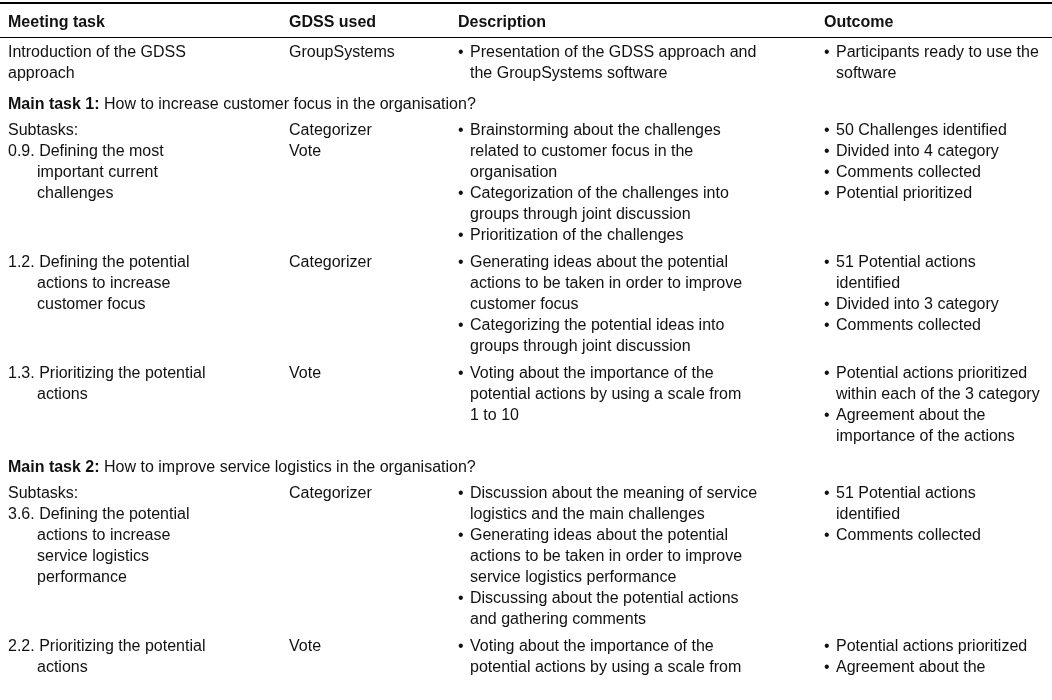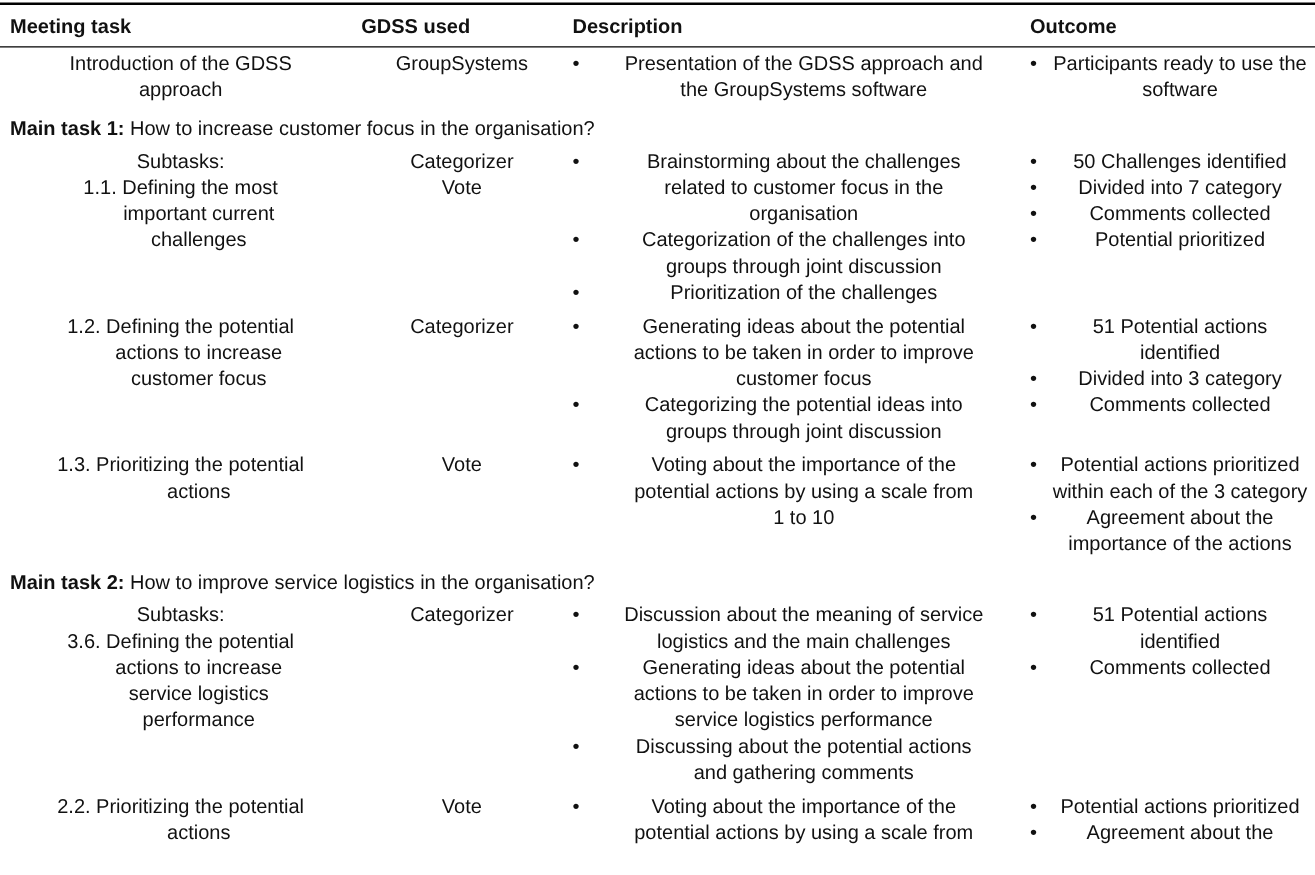--- a/index.html
+++ b/index.html
@@ -12,21 +12,20 @@
     overflow: hidden;
   }
   .tbl { margin-top: 2px; border-top: 2px solid #000; border-bottom: 2px solid #000; }
   .thead {
     display: grid; grid-template-columns: 281px 169px 366px 236px;
     font-weight: 700; padding: 7px 0 5px 0; border-bottom: 1.5px solid #000;
   }
   .trow {
     display: grid; grid-template-columns: 281px 169px 366px 236px;
     padding: 3px 0;
-    text-align: center;
   }
   .cell { padding-left: 8px; }
   .pre { white-space: pre-line; }
   .hang { padding-left: 29px; text-indent: -29px; white-space: pre-line; }
   .bullet { position: relative; padding-left: 12px; white-space: pre-line; }
   .bullet::before { content: "\2022"; position: absolute; left: 0; top: 0; text-indent: 0; }
   .band { padding: 7px 0 2px 8px; }
   .bold { font-weight: 700; }
 </style>
 </head>
@@ -58,37 +57,37 @@
       </div>
     </div>
 
     <div class="band">
       <span class="bold">Main task 1:</span><span> How to increase customer focus in the organisation?</span>
     </div>
 
     <div class="trow">
       <div class="cell">
         <div>Subtasks:</div>
-        <div class="hang">1.1. Defining the most
+        <div class="hang">0.9. Defining the most
 important current
 challenges</div>
       </div>
       <div class="cell pre">Categorizer
 Vote</div>
       <div class="cell">
         <div class="bullet">Brainstorming about the challenges
 related to customer focus in the
 organisation</div>
         <div class="bullet">Categorization of the challenges into
 groups through joint discussion</div>
         <div class="bullet">Prioritization of the challenges</div>
       </div>
       <div class="cell">
         <div class="bullet">50 Challenges identified</div>
-        <div class="bullet">Divided into 7 category</div>
+        <div class="bullet">Divided into 4 category</div>
         <div class="bullet">Comments collected</div>
         <div class="bullet">Potential prioritized</div>
       </div>
     </div>
 
     <div class="trow">
       <div class="cell">
         <div class="hang">1.2. Defining the potential
 actions to increase
 customer focus</div>

